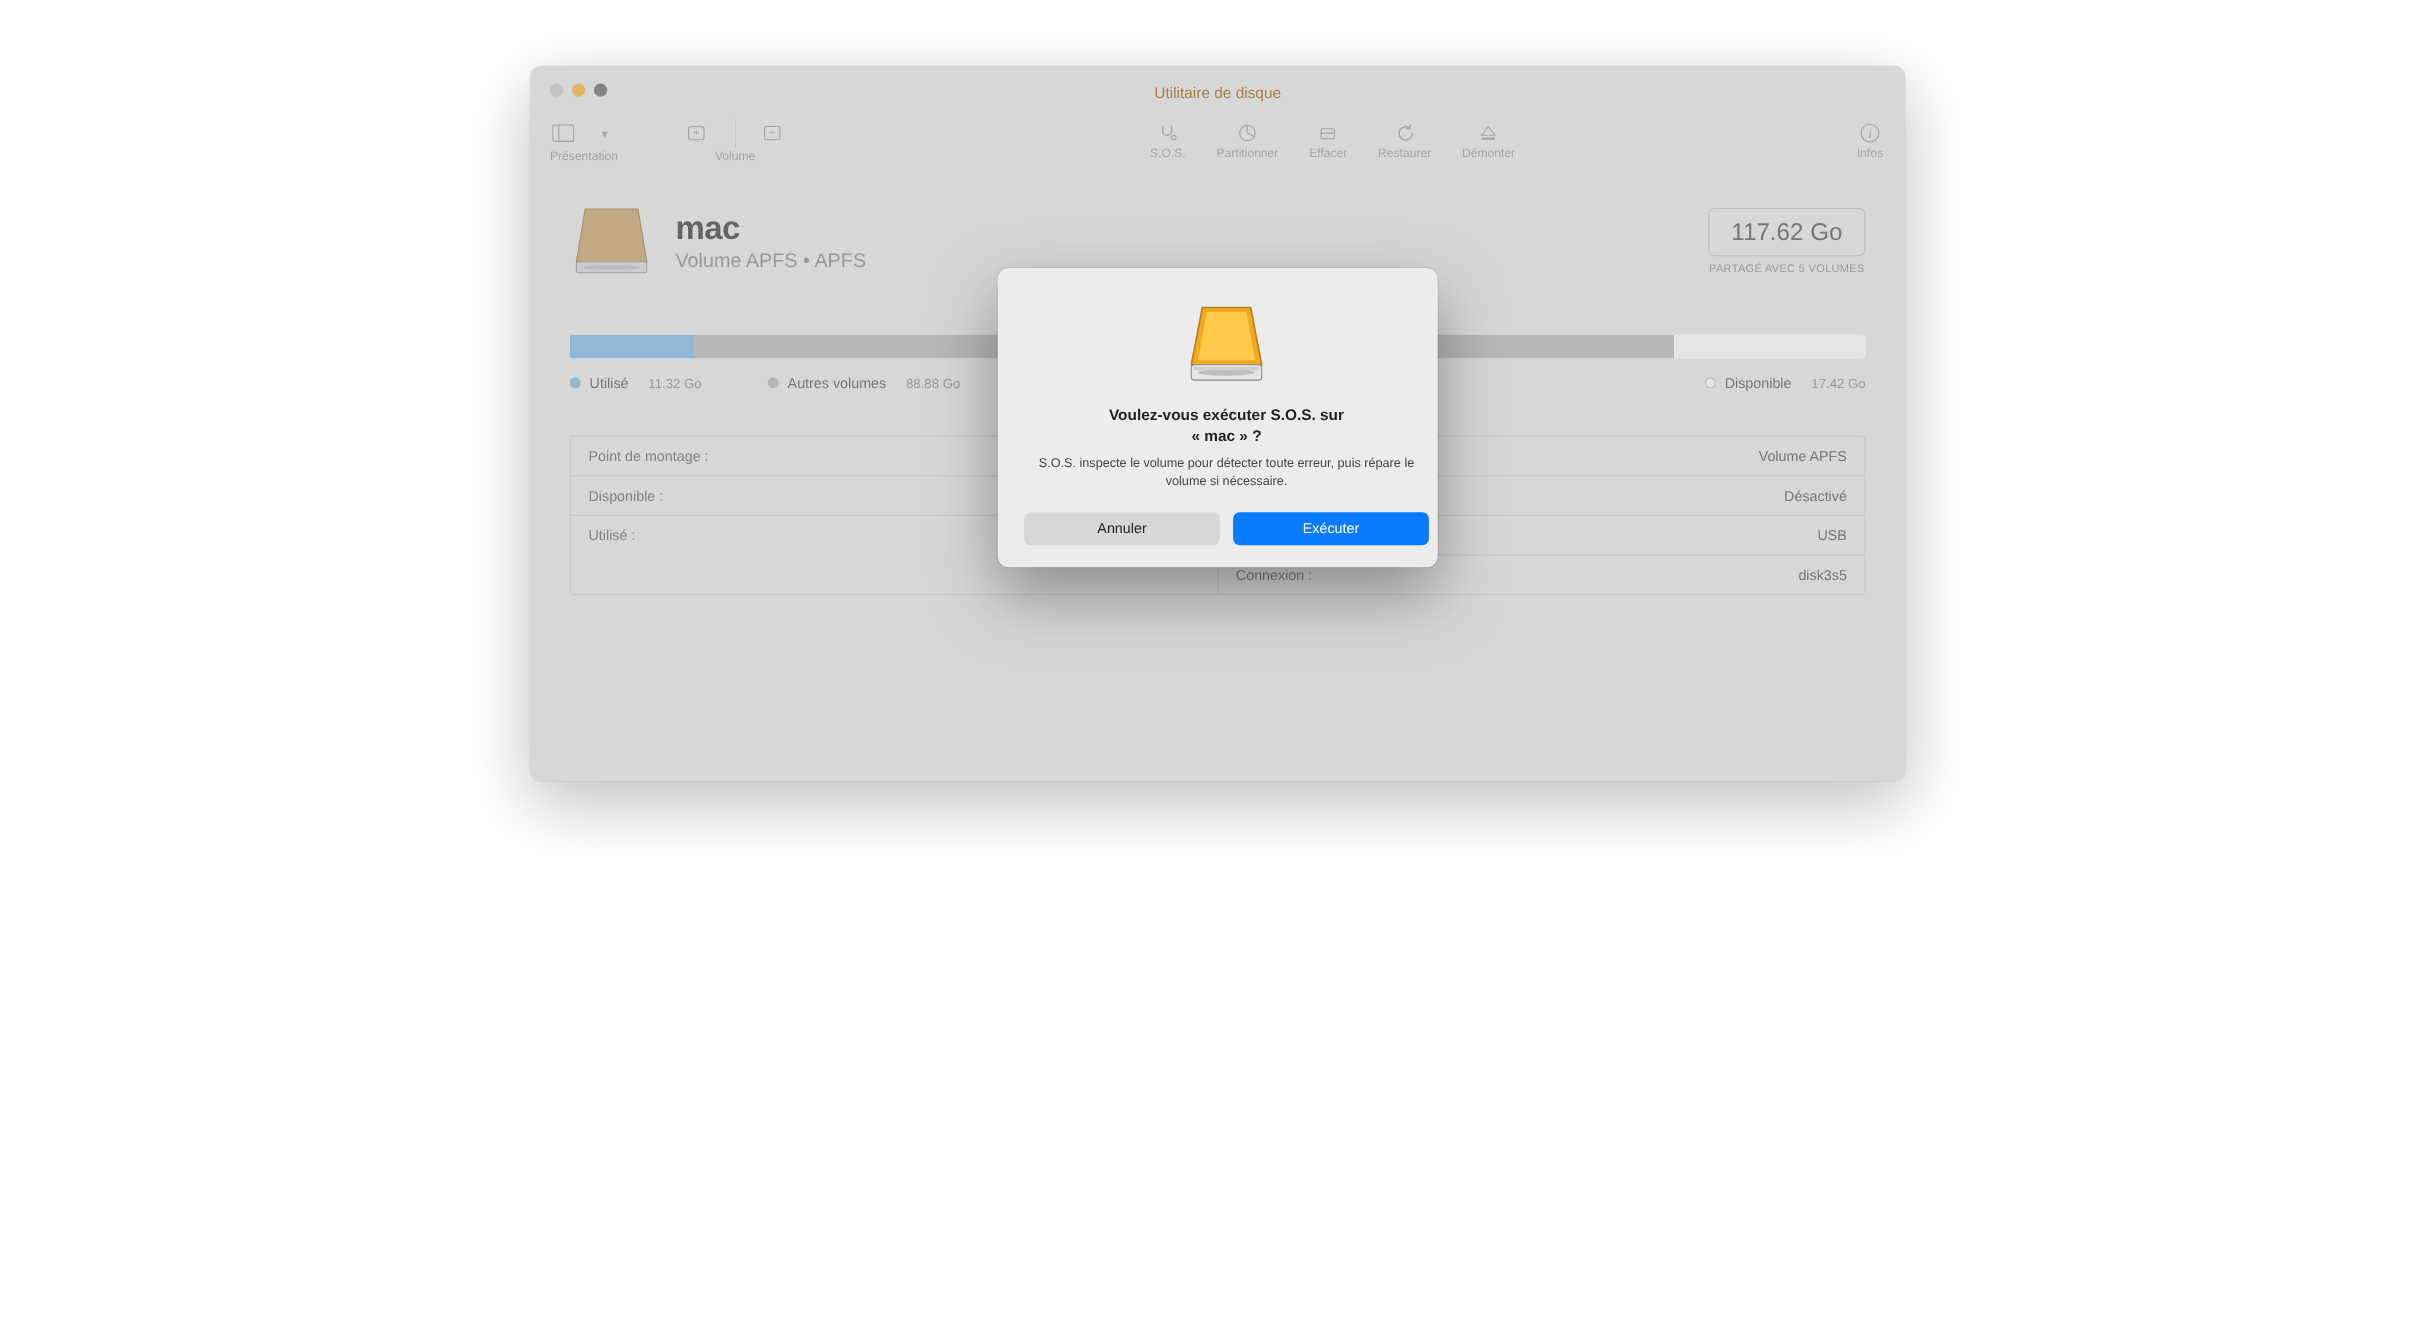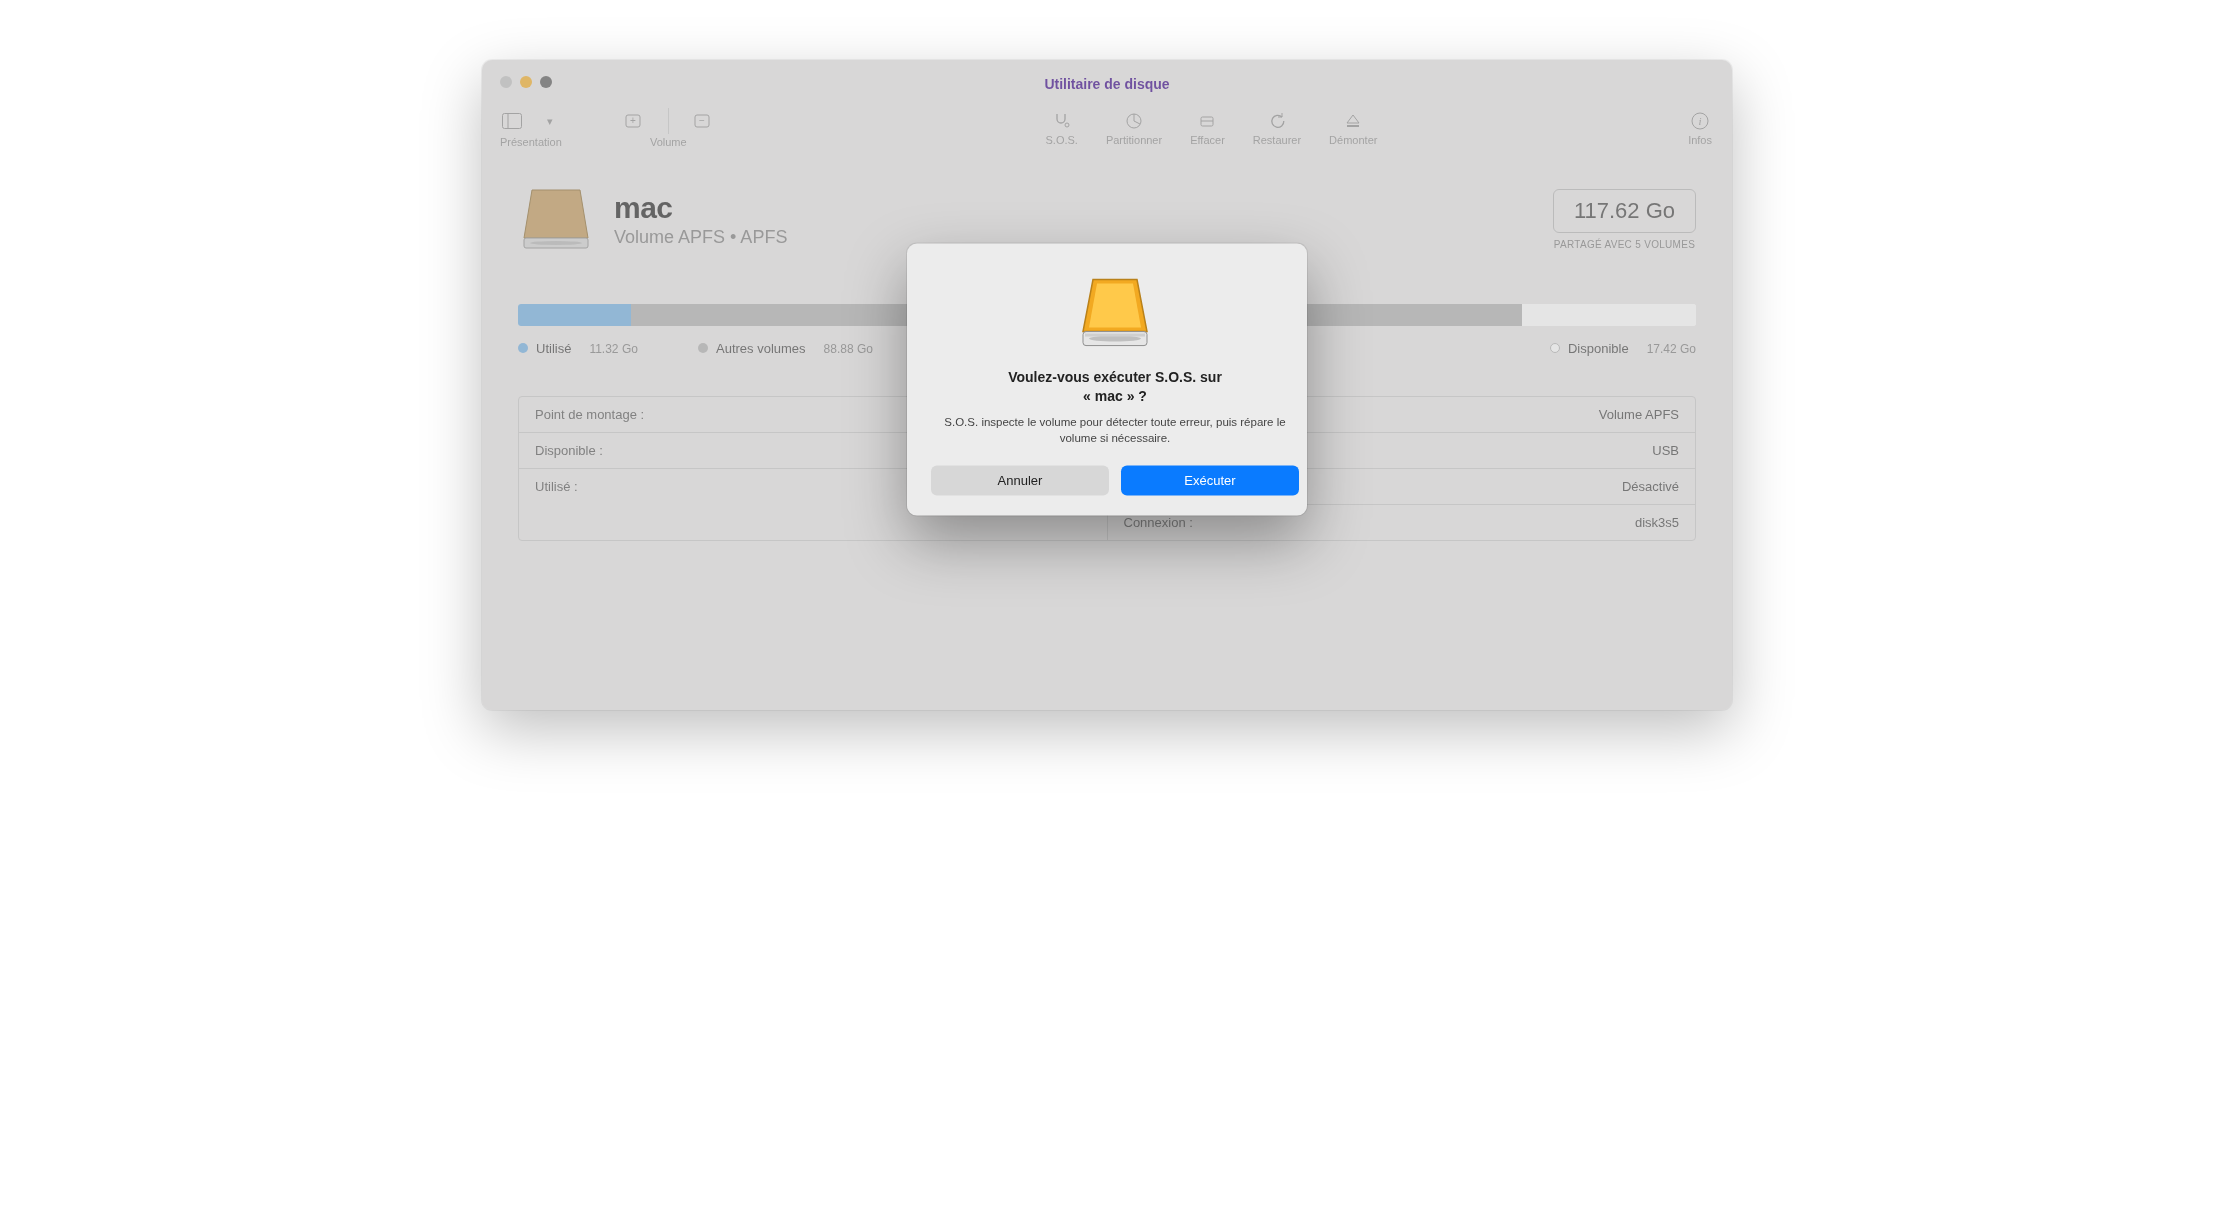--- a/index.html
+++ b/index.html
@@ -27,23 +27,23 @@
     background: rgba(180,180,180,0.35);
     z-index: 5;
     pointer-events: none;
   }
   .titlebar {
     height: 48px;
     display: flex;
     align-items: center;
     justify-content: center;
     position: relative;
-    font-weight: 700;
+    font-weight: 400;
     font-size: 14px;
-    color: #4c1d95;
+    color: #a16207;
   }
   .traffic-lights {
     position: absolute;
     left: 18px;
     top: 16px;
     display: flex;
     gap: 8px;
   }
   .tl { width: 12px; height: 12px; border-radius: 50%; }
   .tl.red { background: #c8c8c8; }
@@ -318,26 +318,26 @@
             <span class="lab">Utilisé :</span>
             <span class="val">11.32 Go</span>
           </div>
       </div>
       <div class="details-col">
         <div class="drow">
             <span class="lab"></span>
             <span class="val">Volume APFS</span>
           </div>
         <div class="drow">
+            <span class="lab">Propriétaires :</span>
+            <span class="val">Désactivé</span>
+          </div>
+        <div class="drow">
             <span class="lab">Connexion :</span>
             <span class="val">USB</span>
-          </div>
-        <div class="drow">
-            <span class="lab">Propriétaires :</span>
-            <span class="val">Désactivé</span>
           </div>
         <div class="drow">
             <span class="lab">Connexion :</span>
             <span class="val">disk3s5</span>
           </div>
       </div>
     </div>
   </div>
 
   <div class="dialog">

